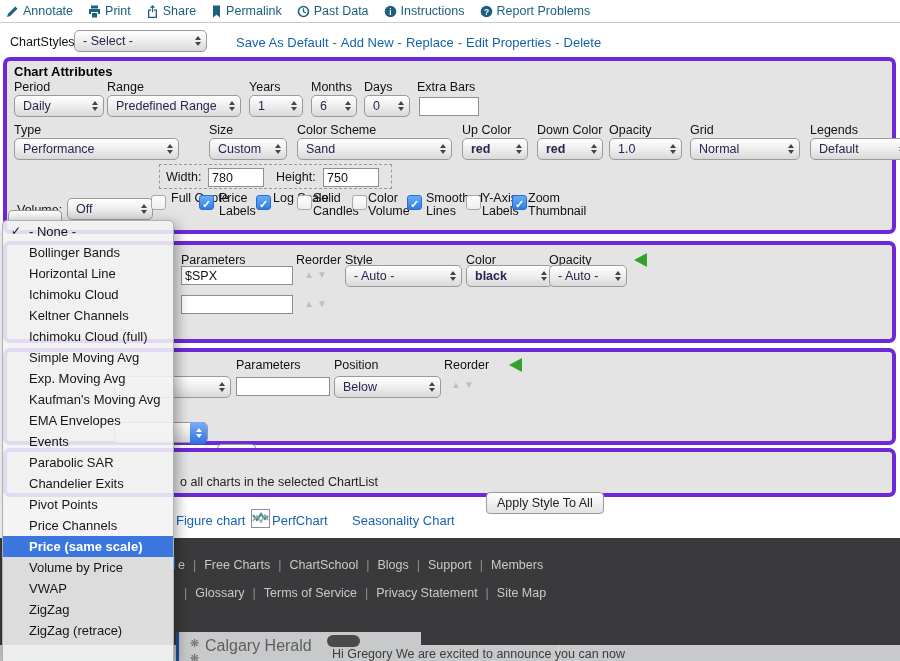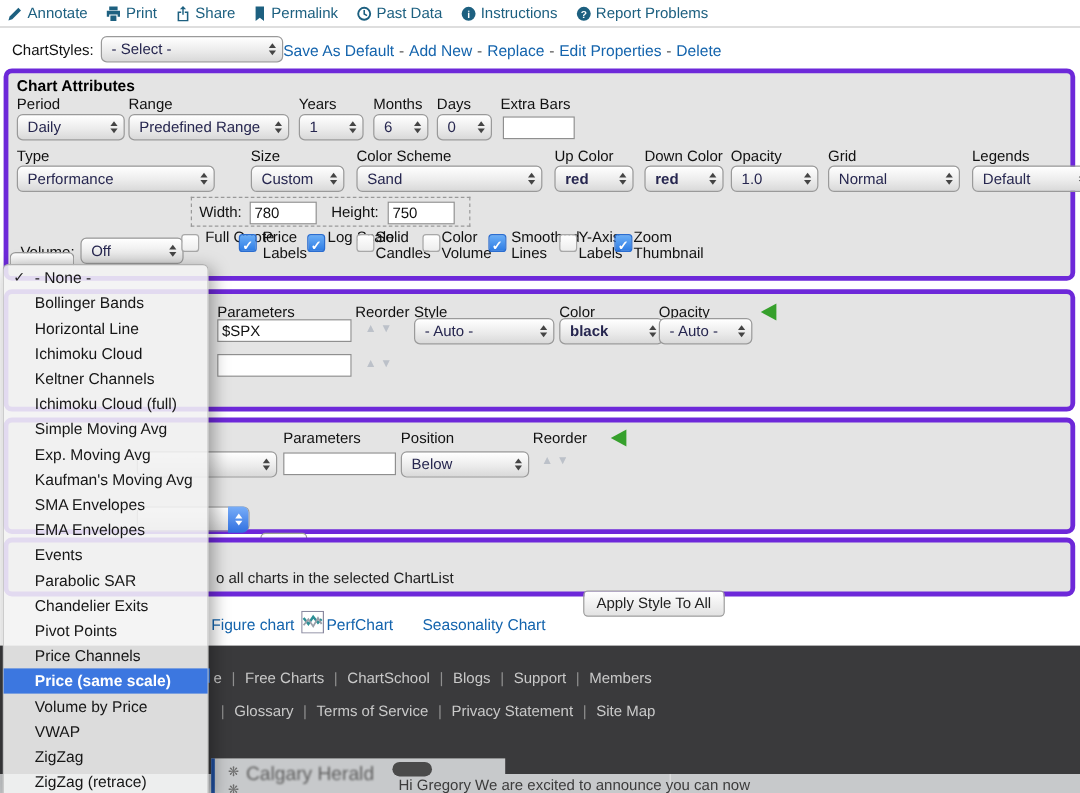--- a/index.html
+++ b/index.html
@@ -141,21 +141,21 @@
           <svg width="13" height="13" viewBox="0 0 13 13">
             <circle cx="6.5" cy="6.5" r="5.8" fill="#1d6080"></circle>
             <text x="6.5" y="9.6" text-anchor="middle" font-size="8.5" font-weight="bold" fill="#fff">?</text>
           </svg>
         </span>
       <span>Report Problems</span>
     </span>
   </div>
 
   <span class="lbl" style="left:10px;top:35px">ChartStyles:</span>
-  <div class="sel" style="left:84px;top:30px;width:152px">
+  <div class="sel" style="left:74px;top:30px;width:133px">
     <span class="sel-txt">- Select -</span>
     <span class="stepper">
         <i class="u"></i>
         <i class="d"></i>
       </span>
   </div>
   <div class="abs" style="left:236px;top:35px;white-space:nowrap">
     <span class="link">Save As Default</span><span class="sep">-</span><span class="link">Add New</span><span class="sep">-</span><span class="link">Replace</span><span class="sep">-</span><span class="link">Edit Properties</span><span class="sep">-</span><span class="link">Delete</span>
   </div>
 
@@ -433,21 +433,20 @@
   <div id="menu">
     <div class="mi"><span class="check">✓</span><span>- None -</span></div>
     <div class="mi"><span>Bollinger Bands</span></div>
     <div class="mi"><span>Horizontal Line</span></div>
     <div class="mi"><span>Ichimoku Cloud</span></div>
     <div class="mi"><span>Keltner Channels</span></div>
     <div class="mi"><span>Ichimoku Cloud (full)</span></div>
     <div class="mi"><span>Simple Moving Avg</span></div>
     <div class="mi"><span>Exp. Moving Avg</span></div>
     <div class="mi"><span>Kaufman's Moving Avg</span></div>
-    <div class="mi"><span>SMA Envelopes</span></div>
     <div class="mi"><span>EMA Envelopes</span></div>
     <div class="mi"><span>Events</span></div>
     <div class="mi"><span>Parabolic SAR</span></div>
     <div class="mi"><span>Chandelier Exits</span></div>
     <div class="mi"><span>Pivot Points</span></div>
     <div class="mi"><span>Price Channels</span></div>
     <div class="mi hl"><span>Price (same scale)</span></div>
     <div class="mi"><span>Volume by Price</span></div>
     <div class="mi"><span>VWAP</span></div>
     <div class="mi"><span>ZigZag</span></div>

